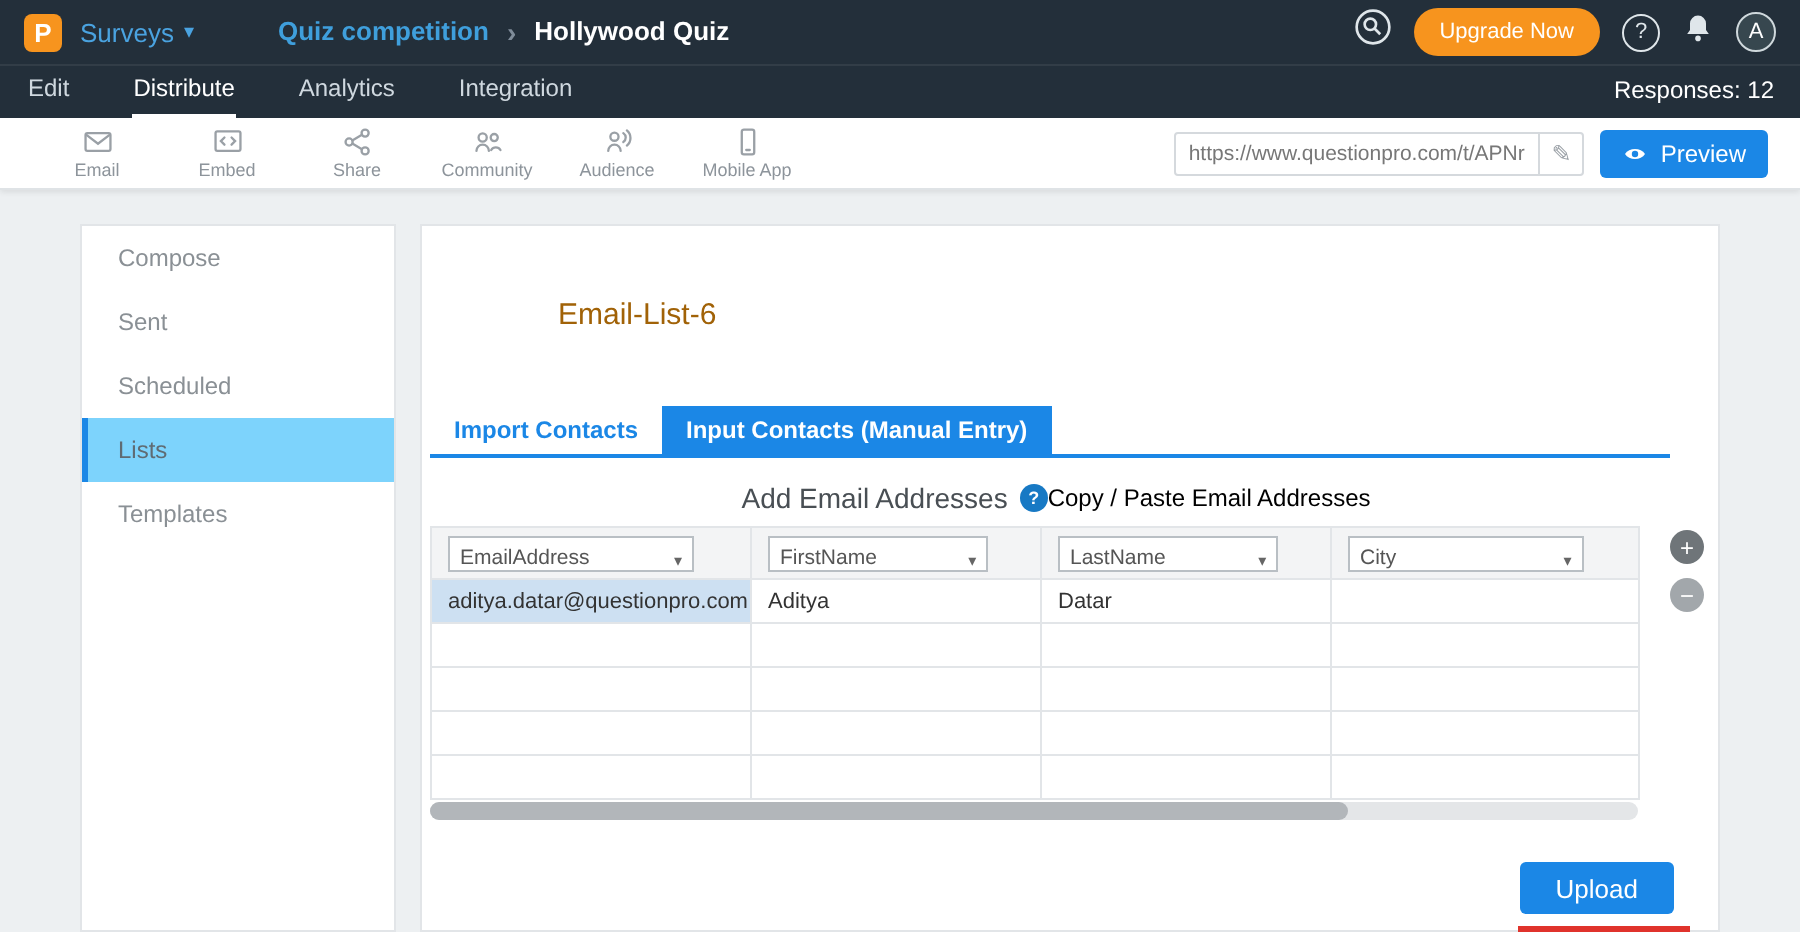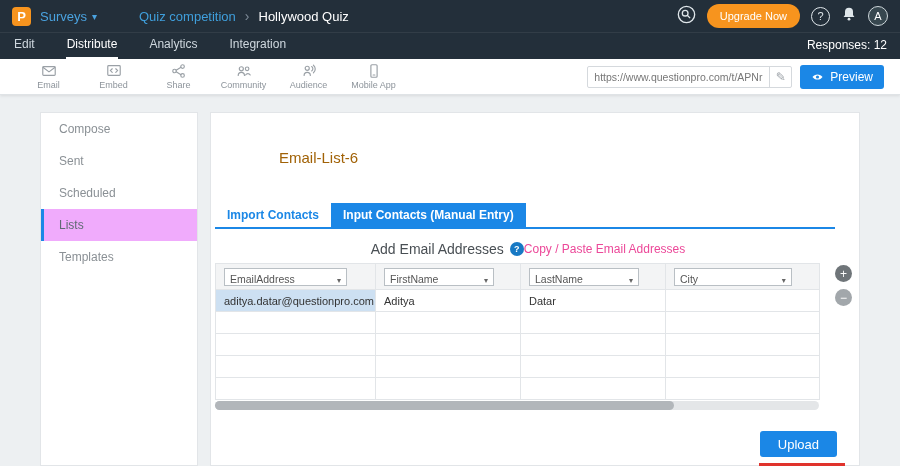--- a/index.html
+++ b/index.html
@@ -20,21 +20,21 @@
   .logo {
     width:19px; height:19px; background:#f7941e; border-radius:4px;
     color:#fff; font-weight:bold; font-size:13px;
     display:flex; align-items:center; justify-content:center;
   }
   .product-menu {
     margin-left:9px; color:#4aa3e0; font-size:13px;
     display:flex; align-items:center; gap:5px;
   }
   .product-menu .caret { font-size:10px; color:#4aa3e0; }
-  .breadcrumb { margin-left:42px; display:flex; align-items:flex-end; font-size:13px; }
+  .breadcrumb { margin-left:42px; display:flex; align-items:flex-start; font-size:13px;font-weight:bold; }
   .bc-parent { color:#3f9fdc; }
   .bc-sep { color:#7f8c99; margin:0 9px; font-size:14px; }
   .bc-current { color:#fff; }
   .topbar-right { margin-left:auto; display:flex; align-items:center; gap:11px; }
   .upgrade-btn {
     background:#f7941e; color:#fff; font-size:11px;
     padding:6px 13px; border-radius:12px; white-space:nowrap;
   }
   .round-ico {
     width:19px; height:19px; border-radius:50%;
@@ -96,21 +96,21 @@
 
   
   .sidebar {
     position:absolute; left:40px; top:112px; width:158px; bottom:0;
     background:#fff; border:1px solid #e2e5e8;
   }
   .side-item {
     padding:9px 15px; font-size:12px; color:#8a9095;
     border-left:3px solid transparent;
   }
-  .side-item.active { border-left-color:#1b87e6; color:#5f6b73; background:#f0abfc; }
+  .side-item.active { border-left-color:#1b87e6; color:#5f6b73; background:#7dd3fc; }
 
   
   .card {
     position:absolute; left:210px; top:112px; width:650px; bottom:0;
     background:#fff; border:1px solid #e2e5e8;
   }
   .card-title { position:absolute; left:68px; top:36px; font-size:15px; color:#a16207;text-align:center; }
 
   .tabs {
     position:absolute; left:4px; right:24px; top:90px;
@@ -125,21 +125,21 @@
   .section-row {
     position:absolute; left:10px; right:24px; top:128px;
     display:flex; justify-content:center; align-items:center;
   }
   .section-title { font-size:14px; color:#494f54; display:flex; align-items:center; gap:6px; }
   .help-badge {
     width:14px; height:14px; border-radius:50%; background:#1779c4;
     color:#fff; font-size:9px; font-weight:bold;
     display:flex; align-items:center; justify-content:center;
   }
-  .copy-link { font-size:12px; color:#ec4899; }
+  .copy-link { font-size:12px; color:#000000; }
 
   
   .table-wrap { position:absolute; left:4px; top:150px; width:604px; }
   table { width:604px; border-collapse:collapse; table-layout:fixed; }
   col.c0 { width:160px; } col.c1 { width:145px; } col.c2 { width:145px; } col.c3 { width:154px; }
   th {
     height:26px; background:#f3f4f5; border:1px solid #e2e5e8;
     padding:0 8px; text-align:left; font-weight:normal;
   }
   .hsel {

